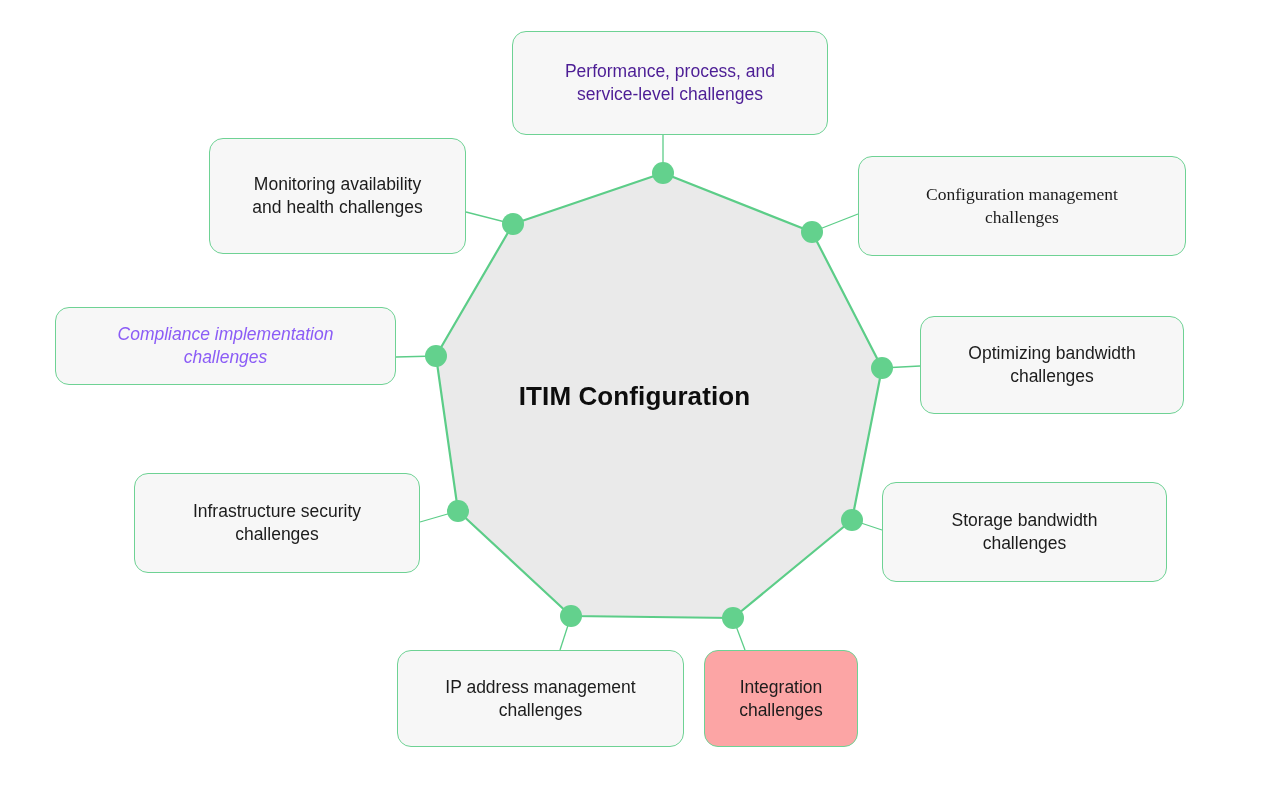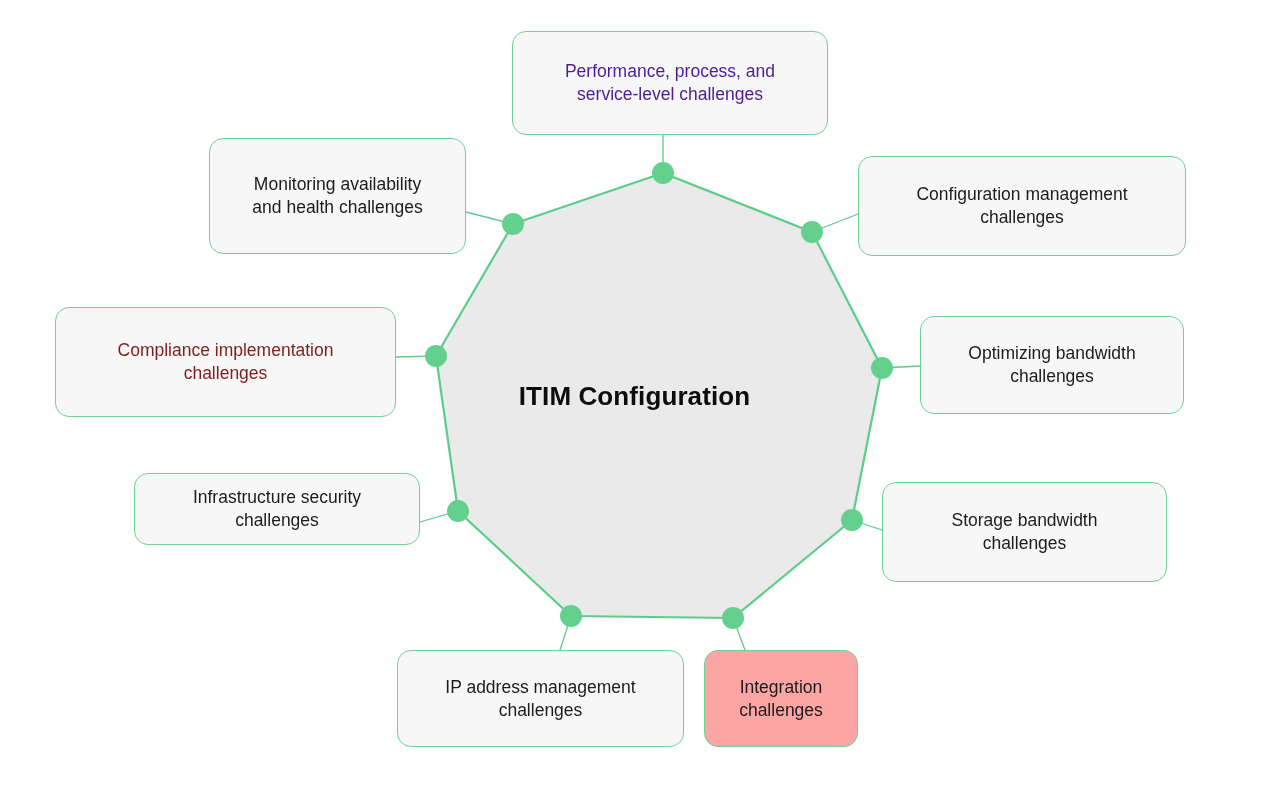--- a/index.html
+++ b/index.html
@@ -91,45 +91,45 @@
 
   <div class="center-title" style="top:381px;">
     <span>ITIM Configuration</span>
   </div>
 
   <div id="boxes">
       <div class="node-box" style="left: 512px; top: 31px; width: 316px; height: 104px; background: rgb(247, 247, 247); border-color: rgb(110, 210, 148); color: #4c1d95;">
         <span class="label">Performance, process, and
 service-level challenges</span>
       </div>
-      <div class="node-box" style="left: 858px; top: 156px; width: 328px; height: 100px; background: rgb(247, 247, 247); border-color: rgb(110, 210, 148); color: rgb(28, 28, 28);">
+      <div class="node-box" style="left: 858px; top: 156px; width: 328px; height: 100px; background: rgb(247, 247, 247); border-color: rgb(110, 210, 148); color: rgb(28, 28, 28); font-family: Liberation Serif, serif;">
         <span class="label">Configuration management
 challenges</span>
       </div>
       <div class="node-box" style="left: 920px; top: 316px; width: 264px; height: 98px; background: rgb(247, 247, 247); border-color: rgb(110, 210, 148); color: rgb(28, 28, 28);">
         <span class="label">Optimizing bandwidth
 challenges</span>
       </div>
       <div class="node-box" style="left: 882px; top: 482px; width: 285px; height: 100px; background: rgb(247, 247, 247); border-color: rgb(110, 210, 148); color: rgb(28, 28, 28);">
         <span class="label">Storage bandwidth
 challenges</span>
       </div>
       <div class="node-box" style="left: 704px; top: 650px; width: 154px; height: 97px; background: #fca5a5; border-color: rgb(110, 210, 148); color: rgb(28, 28, 28); text-align: center;">
         <span class="label">Integration
 challenges</span>
       </div>
       <div class="node-box" style="left: 366px; top: 650px; width: 287px; height: 97px; background: rgb(247, 247, 247); border-color: rgb(110, 210, 148); color: rgb(28, 28, 28); margin-left: 31px;">
         <span class="label">IP address management
 challenges</span>
       </div>
-      <div class="node-box" style="left: 134px; top: 473px; width: 286px; height: 72px; background: rgb(247, 247, 247); border-color: rgb(110, 210, 148); color: rgb(28, 28, 28);">
+      <div class="node-box" style="left: 134px; top: 473px; width: 286px; height: 100px; background: rgb(247, 247, 247); border-color: rgb(110, 210, 148); color: rgb(28, 28, 28);">
         <span class="label">Infrastructure security
 challenges</span>
       </div>
-      <div class="node-box" style="left: 55px; top: 307px; width: 341px; height: 110px; background: rgb(247, 247, 247); border-color: rgb(110, 210, 148); color: #7f1d1d;">
+      <div class="node-box" style="left: 55px; top: 307px; width: 341px; height: 78px; background: rgb(247, 247, 247); border-color: rgb(110, 210, 148); color: #8b5cf6; font-style: italic;">
         <span class="label">Compliance implementation
 challenges</span>
       </div>
       <div class="node-box" style="left: 209px; top: 138px; width: 257px; height: 116px; background: rgb(247, 247, 247); border-color: rgb(110, 210, 148); color: rgb(28, 28, 28);">
         <span class="label">Monitoring availability
 and health challenges</span>
       </div>
     </div>
 
 </div>

